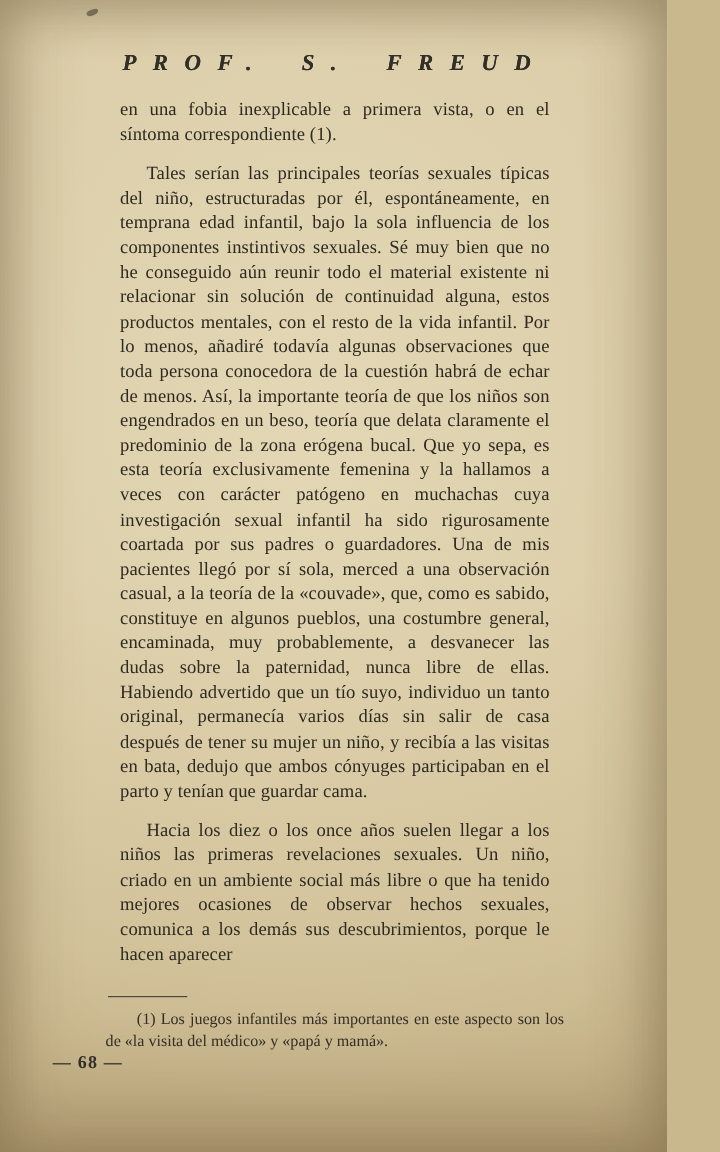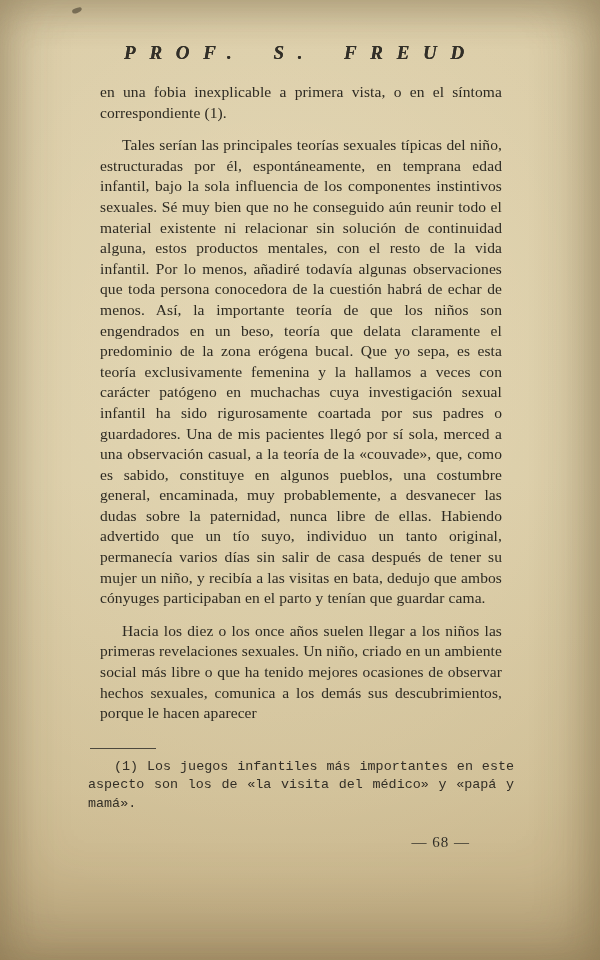--- a/index.html
+++ b/index.html
@@ -8,21 +8,21 @@
   }
   body {
     width: 600px;
     height: 960px;
     background: #c9b88e;
     font-family: "Liberation Serif", "DejaVu Serif", serif;
     overflow: hidden;
   }
   .paper {
     position: relative;
-    width: 600px;
+    width: 556px;
     height: 960px;
     box-sizing: border-box;
     padding: 42px 86px 0 88px;
     background:
       radial-gradient(ellipse 120% 85% at 46% 36%, rgba(255, 250, 228, 0.28), rgba(0,0,0,0) 72%),
       linear-gradient(180deg, #d9caa4 0%, #d8c9a2 50%, #d0bf96 82%, #c4b086 100%);
     box-shadow:
       inset 0 16px 34px rgba(95, 75, 42, 0.18),
       inset -20px 0 46px rgba(110, 90, 55, 0.22),
       inset 16px 0 40px rgba(110, 90, 55, 0.15),
@@ -69,28 +69,27 @@
     background: #4c483d;
     margin: 24px 0 9px 2px;
   }
   .footnote {
     margin: 0;
     font-size: 13.4px;
     line-height: 18.4px;
     text-align: justify;
     text-indent: 26px;
     color: #322e26;
-    font-family: Liberation Mono, monospace;
   }
   .page-number {
-    margin-top: 21px;
-    text-align: right;
+    margin-top: 1px;
+    text-align: left;
     transform: translateX(-44px);
     font-size: 15px;
-    font-weight: normal;
+    font-weight: bold;
     letter-spacing: 1px;
     color: #322f28;
   }
 </style>
 </head>
 <body>
 
 <div class="paper">
   <div class="scan-speck"></div>
 

